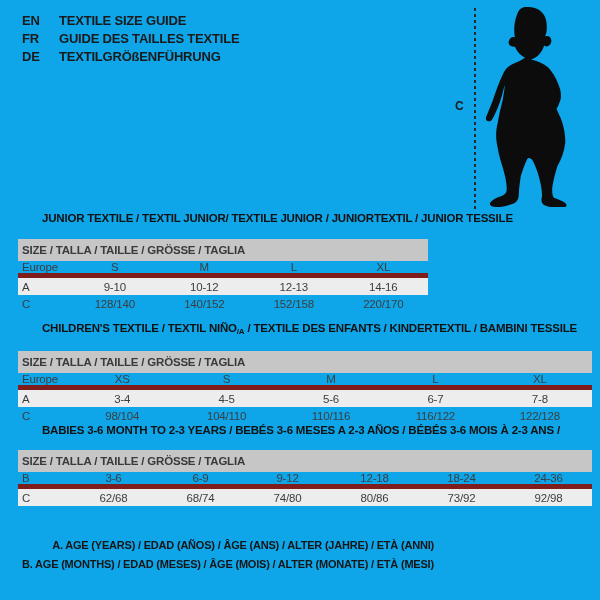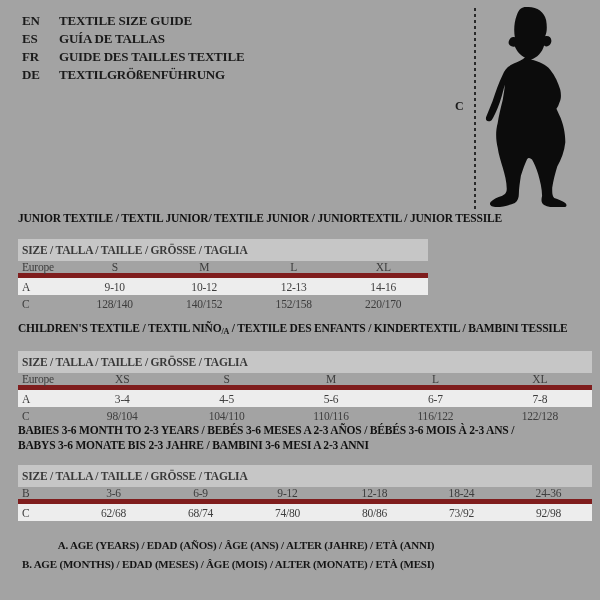--- a/index.html
+++ b/index.html
@@ -1,34 +1,34 @@
 <!DOCTYPE html>
 <html><head>
 <meta charset="utf-8">
 <style>
   html,body{margin:0;padding:0;background:#fff;}
   .canvas{
-    position:relative;width:600px;height:600px;background:#a3a3a3;
-    font-family:Liberation Serif, serif;
+    position:relative;width:600px;height:600px;background:#0ea5e9;
+    font-family:Liberation Sans, sans-serif;
     color:#1d1d1d;overflow:hidden;
   }
   
   .langs{position:absolute;left:22px;top:12px;}
   .lang-row{display:flex;line-height:18px;font-size:13px;font-weight:bold;letter-spacing:-0.2px;color:#1a1a1a;}
   .lang-code{width:37px;flex:0 0 37px;}
   
   .dash-line{
     position:absolute;left:474px;top:8px;width:2px;height:201px;
     background:repeating-linear-gradient(to bottom,#2a2a2a 0 3px,transparent 3px 6px);
   }
   .c-label{position:absolute;left:455px;top:99px;font-size:12px;font-weight:bold;color:#1a1a1a;}
   .baby-svg{position:absolute;left:481px;top:5px;}
   
   .section{position:absolute;left:18px;}
-  .tbl-title{font-size:11.5px;font-weight:bold;letter-spacing:-0.2px;color:#111;line-height:15px;white-space:nowrap;}
+  .tbl-title{font-size:11.5px;font-weight:bold;letter-spacing:-0.2px;color:#111;line-height:15px;white-space:nowrap;margin-left:24px;}
   .tbl-title .sub{font-size:8px;vertical-align:-2px;}
   .tbl{margin-top:0;}
   .tbl-head{
     height:22px;display:flex;align-items:center;background:#c6c6c6;
     font-size:11.5px;font-weight:bold;color:#3a3a3a;padding-left:4px;box-sizing:border-box;
     letter-spacing:-0.2px;
   }
   .tbl-row{display:flex;height:17px;align-items:center;font-size:11.5px;color:#3d3d3d;letter-spacing:-0.2px;}
   .tbl-row.shaded{background:#ededed;}
   .tbl-row.lined{border-bottom:5px solid #7f1d1d;box-sizing:border-box;}
@@ -43,24 +43,20 @@
 </style>
 </head>
 <body>
 
 <div class="canvas">
 
   <div class="langs" id="langs">
       <div class="lang-row">
         <span class="lang-code">EN</span>
         <span class="lang-label">TEXTILE SIZE GUIDE</span>
-      </div>
-      <div class="lang-row">
-        <span class="lang-code">ES</span>
-        <span class="lang-label">GUÍA DE TALLAS</span>
       </div>
       <div class="lang-row">
         <span class="lang-code">FR</span>
         <span class="lang-label">GUIDE DES TAILLES TEXTILE</span>
       </div>
       <div class="lang-row">
         <span class="lang-code">DE</span>
         <span class="lang-label">TEXTILGRÖßENFÜHRUNG</span>
       </div>
     </div>
@@ -154,21 +150,20 @@
           <div class="cell">104/110</div>
           <div class="cell">110/116</div>
           <div class="cell">116/122</div>
           <div class="cell">122/128</div>
         </div>
       </div>
     </div>
   <div class="section" id="sec2">
       <div class="tbl-title">
         <div class="tbl-title-line"><span>BABIES 3-6 MONTH TO 2-3 YEARS / BEBÉS 3-6 MESES A 2-3 AÑOS / BÉBÉS 3-6 MOIS À 2-3 ANS /</span></div>
-        <div class="tbl-title-line"><span>BABYS 3-6 MONATE BIS 2-3 JAHRE / BAMBINI 3-6 MESI A 2-3 ANNI</span></div>
       </div>
       <div class="tbl">
         <div class="tbl-head">SIZE / TALLA / TAILLE / GRÖSSE / TAGLIA</div>
         <div class="tbl-row lined">
           <div class="cell-label">B</div>
           <div class="cell">3-6</div>
           <div class="cell">6-9</div>
           <div class="cell">9-12</div>
           <div class="cell">12-18</div>
           <div class="cell">18-24</div>

